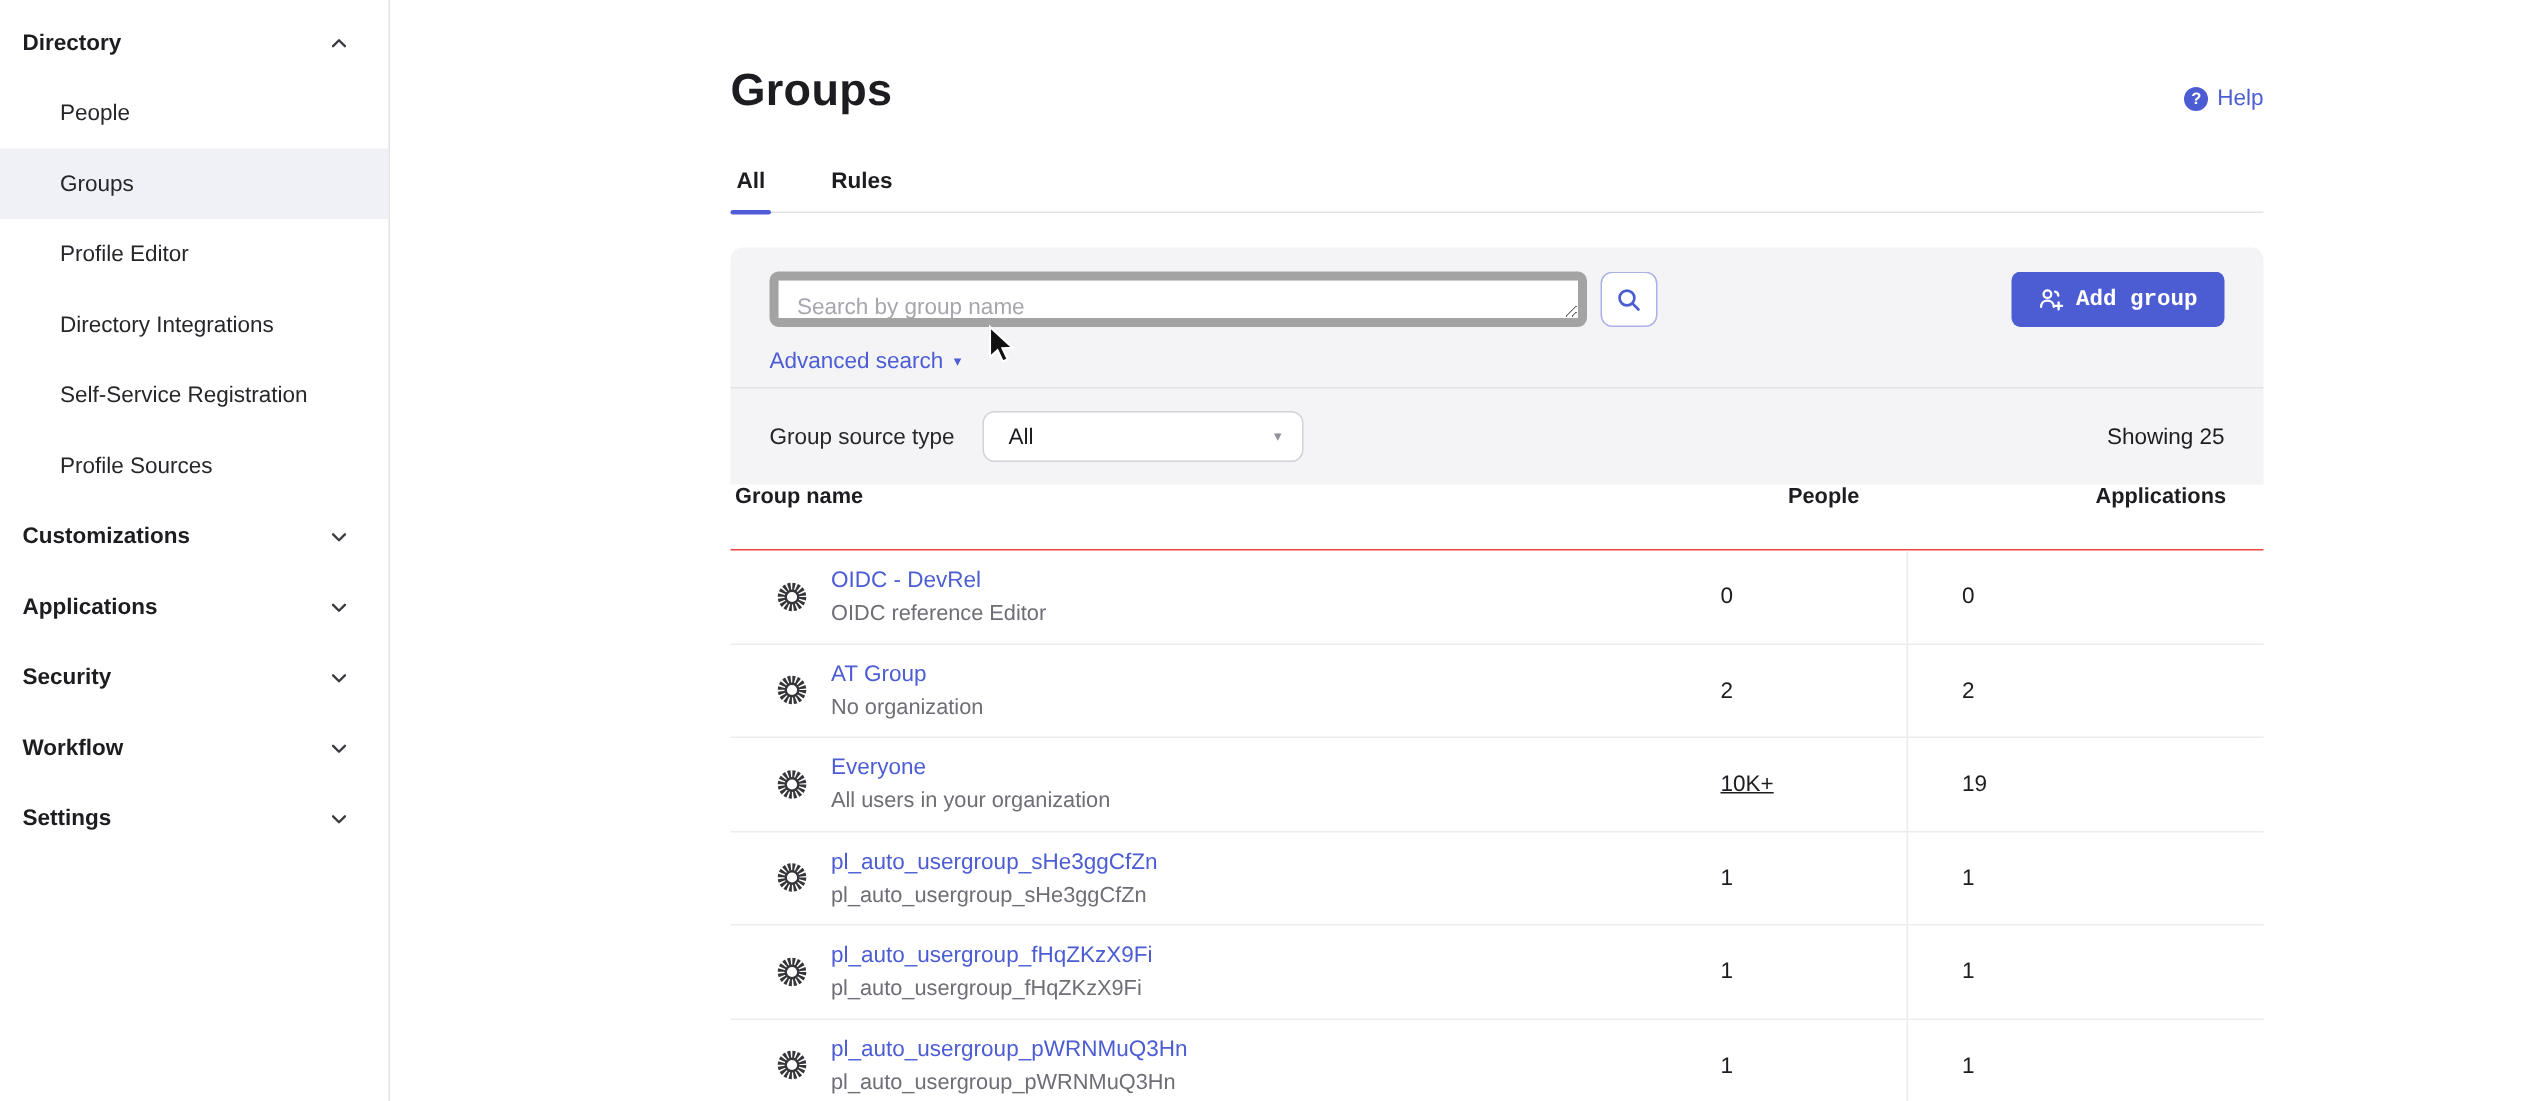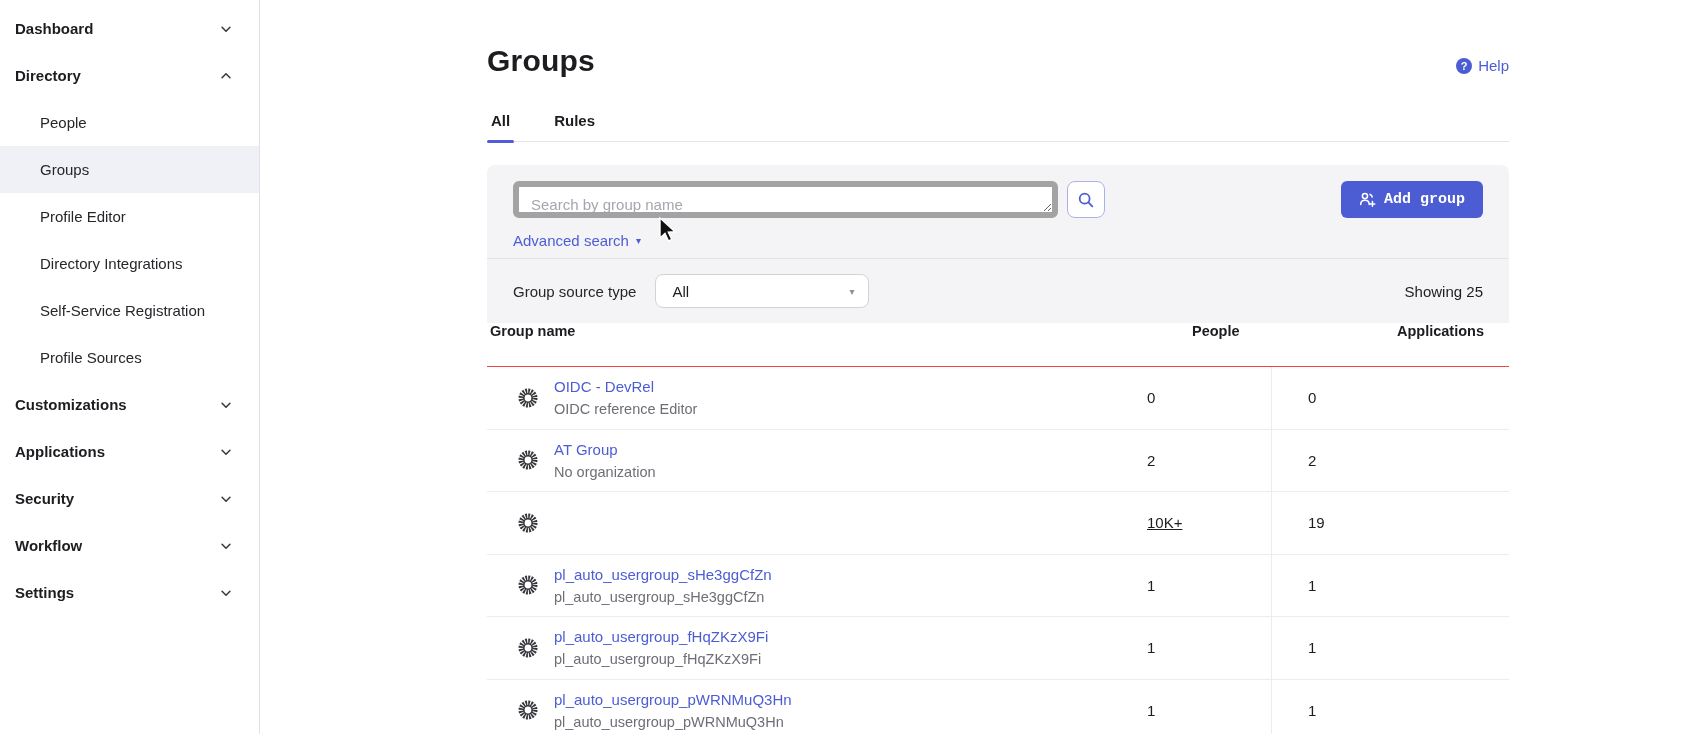--- a/index.html
+++ b/index.html
@@ -76,28 +76,20 @@
   .thead .col-apps { padding-left:36px; }
 
   
   .cursor { position:absolute; left:396px; top:216px; pointer-events:none; z-index:50; }
 </style>
 </head>
 <body>
 
 <div class="app">
   <nav class="sidebar">
-  <div class="nav-section">
-    <span class="nav-label">Dashboard</span>
-    <span style="display:flex;">
-      <svg viewBox="0 0 16 16" fill="none">
-            <path d="M3.5 6l4.5 4.5L12.5 6" stroke="#3a3a40" stroke-width="1.8" stroke-linecap="round" stroke-linejoin="round"></path>
-          </svg>
-    </span>
-  </div>
 
   <div class="nav-section expanded">
     <span class="nav-label">Directory</span>
     <span style="display:flex;">
       <svg viewBox="0 0 16 16" fill="none">
             <path d="M3.5 6l4.5 4.5L12.5 6" stroke="#3a3a40" stroke-width="1.8" stroke-linecap="round" stroke-linejoin="round"></path>
           </svg>
     </span>
   </div>
 
@@ -276,20 +268,24 @@
   </div>
 
   <div class="trow">
     <div class="col-name">
       <span class="gicon">
         <svg width="24" height="24" viewBox="0 0 24 24" fill="none">
           <circle cx="12" cy="12" r="7" stroke="#35353a" stroke-width="5" stroke-dasharray="1.7 1.05"></circle>
           <circle cx="12" cy="12" r="4.2" stroke="#35353a" stroke-width="1.6"></circle>
         </svg>
       </span>
+      <div class="name-text">
+        <a class="gname">Everyone</a>
+        <div class="gdesc">All users in your organization</div>
+      </div>
     </div>
     <div class="col-people">
                 <span class="pval link">10K+</span>
               </div>
     <div class="col-apps">
                 <span class="pval">19</span>
               </div>
   </div>
 
   <div class="trow">

